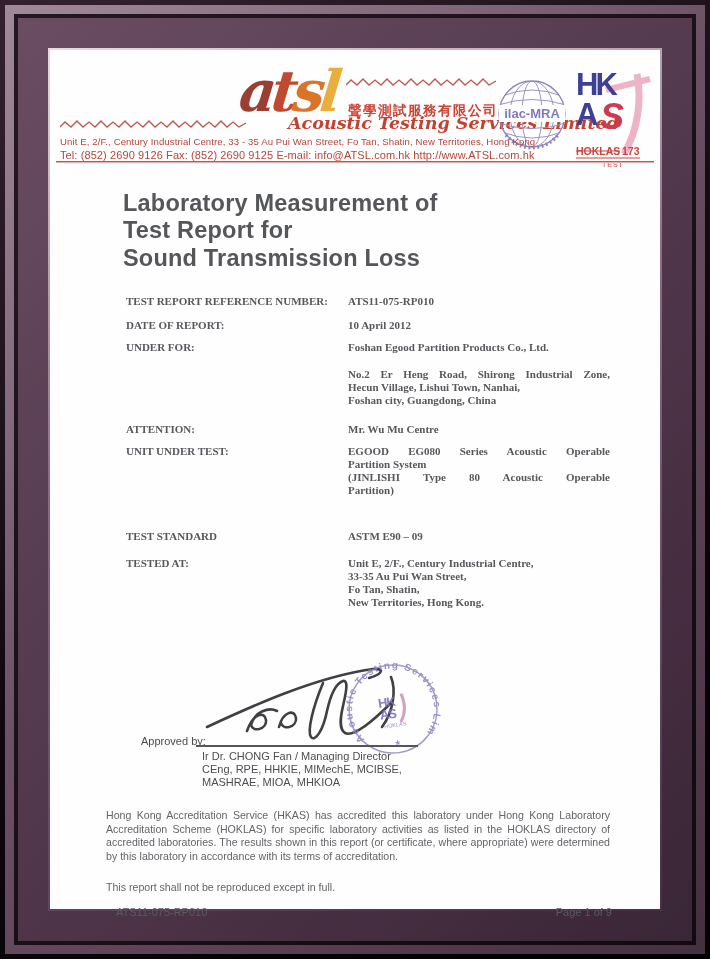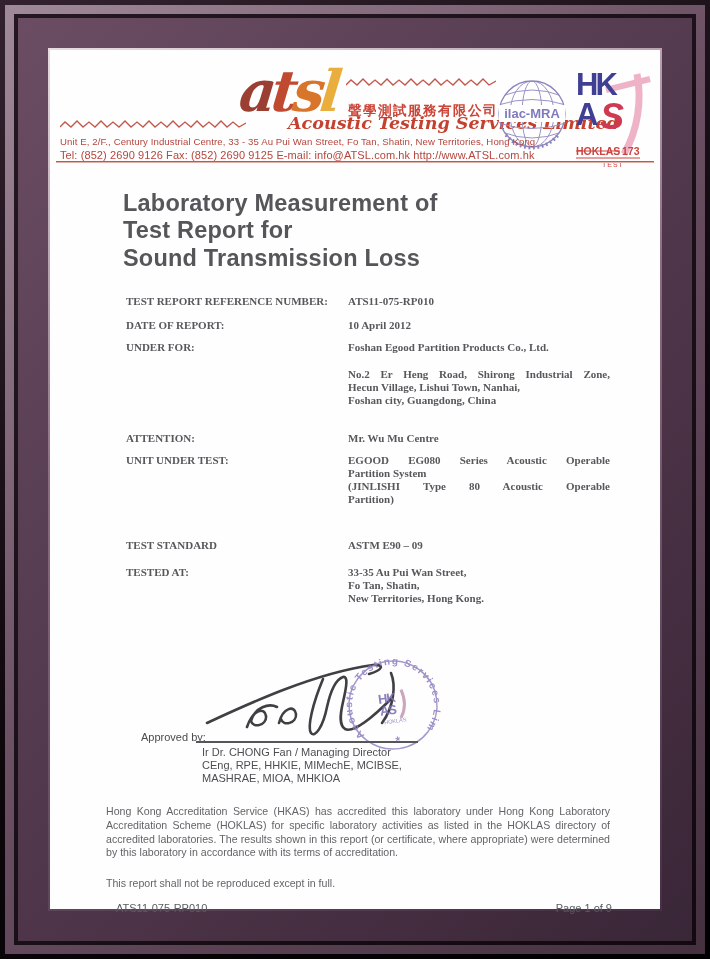--- a/index.html
+++ b/index.html
@@ -40,21 +40,21 @@
 
   
   .title { margin:26px 0 0 73px; font-size:23.5px; font-weight:bold; color:#55565a; line-height:1.17; letter-spacing:.2px; }
 
   .fields { margin-top:23px;font-family:Liberation Serif, serif; }
   .frow { display:flex; margin-left:76px; }
   .flabel { width:222px; flex:none; font-size:11px; font-weight:bold; color:#57585c; line-height:1.18; }
   .fvalue { width:262px; font-size:11px; font-weight:bold; color:#57585c; line-height:1.18; }
   .fvalue .just { text-align:justify; text-align-last:justify; }
   .mb11{margin-bottom:11px} .mb9{margin-bottom:9px} .mb14{margin-bottom:14px}
-  .mb12{margin-bottom:25px} .mb33{margin-bottom:33px}
+  .mb12{margin-bottom:16px} .mb33{margin-bottom:33px}
 
   
   .sig-block { position:relative; height:132px; margin-top:50px; }
   .sig-svg { position:absolute; left:145px; top:0; }
   .stamp { position:absolute; left:295px; top:2px; opacity:.88; transform:rotate(-8deg); }
   .approved-label { position:absolute; left:91px; top:76px; font-size:11px; color:#4c4c50; }
   .sig-line { position:absolute; left:146px; top:86px; width:222px; border-top:2px solid #55555a; }
   .sig-name { position:absolute; left:152px; top:91px; font-size:11px; color:#4e4e52; line-height:1.2; }
 
   
@@ -186,20 +186,21 @@
     <div class="frow mb14">
       <div class="flabel">TEST STANDARD</div>
       <div class="fvalue">
                       <div>ASTM E90 – 09</div>
                     </div>
     </div>
 
     <div class="frow">
       <div class="flabel">TESTED AT:</div>
       <div class="fvalue">
+        <div>Unit E, 2/F., Century Industrial Centre,</div>
         <div>33-35 Au Pui Wan Street,</div>
         <div>Fo Tan, Shatin,</div>
         <div>New Territories, Hong Kong.</div>
       </div>
     </div>
   </div>
 
   <div class="sig-block">
 
     <svg class="sig-svg" width="235" height="90" viewBox="0 0 235 90">

